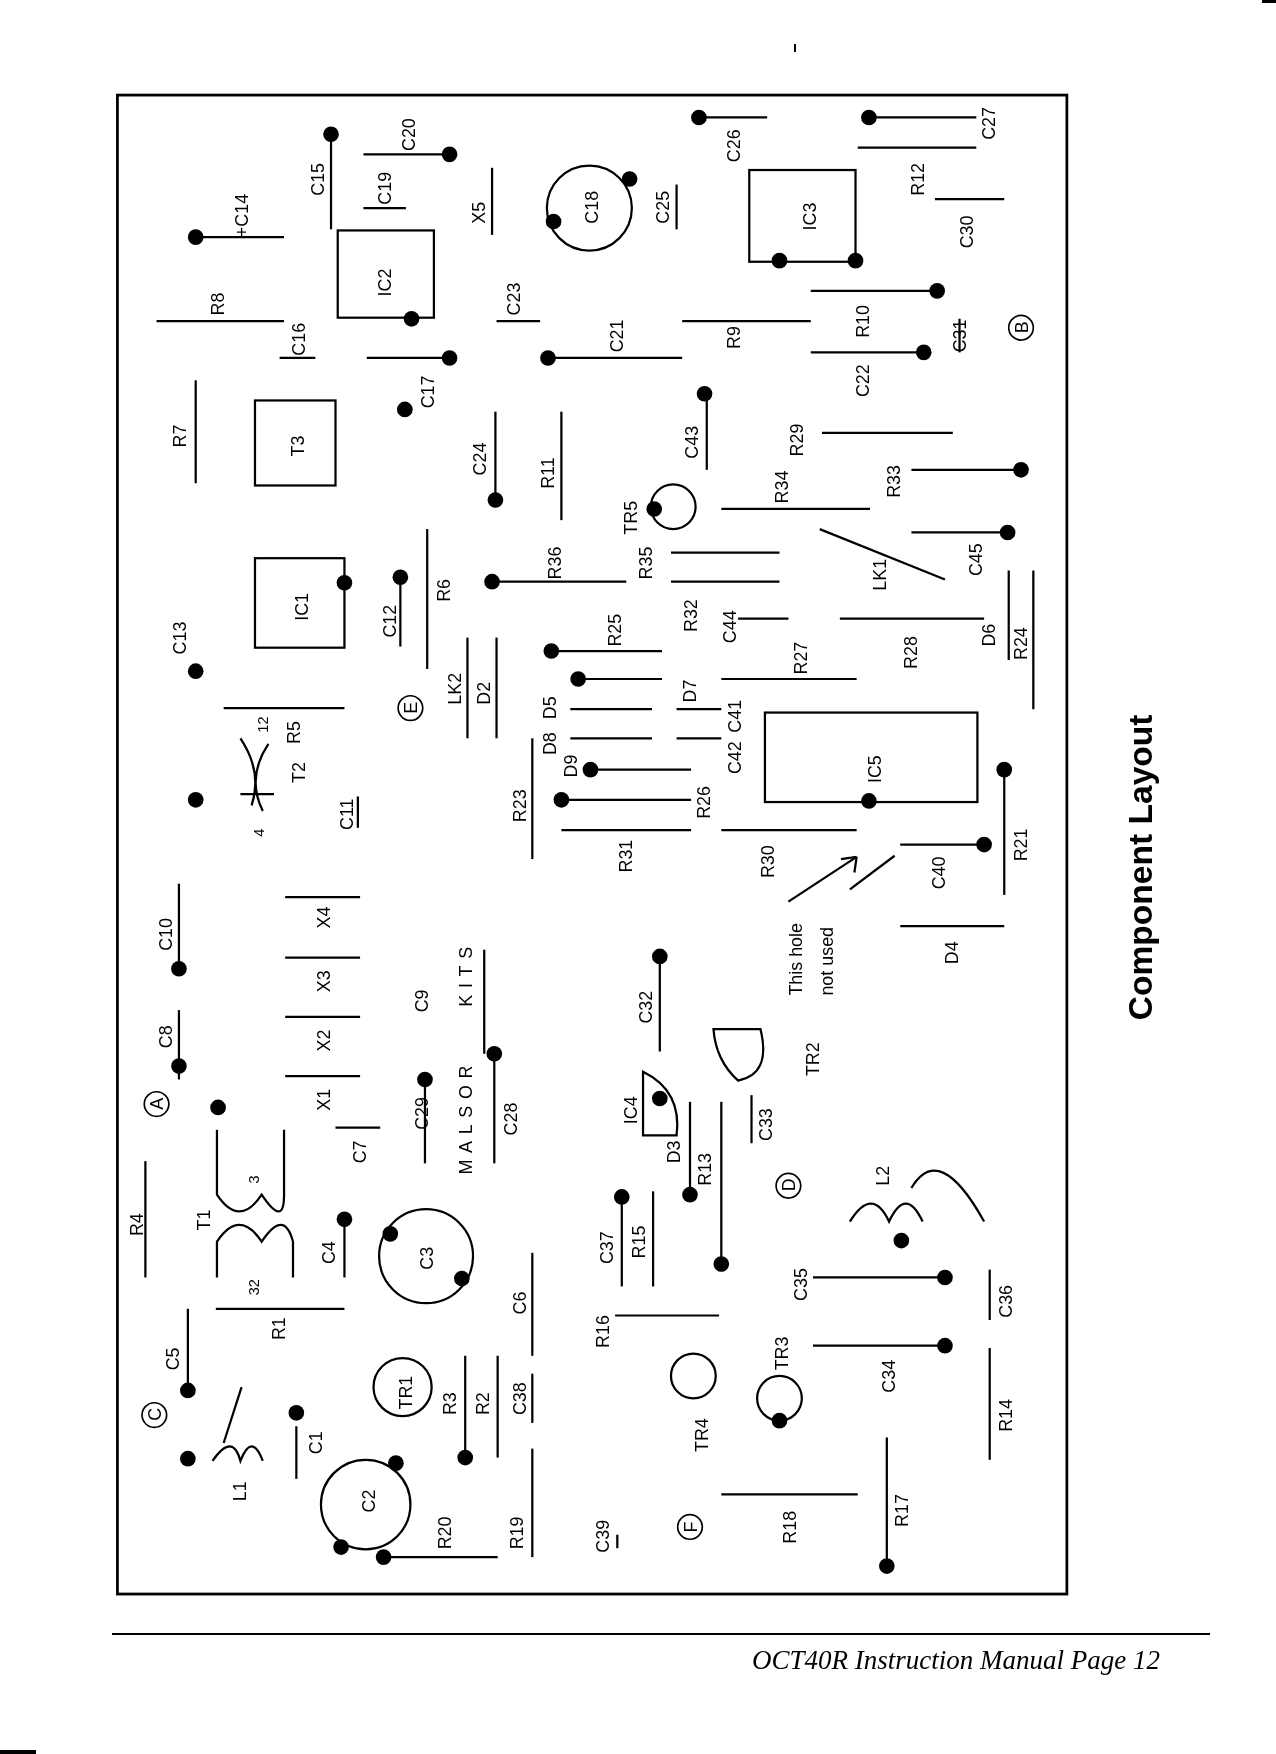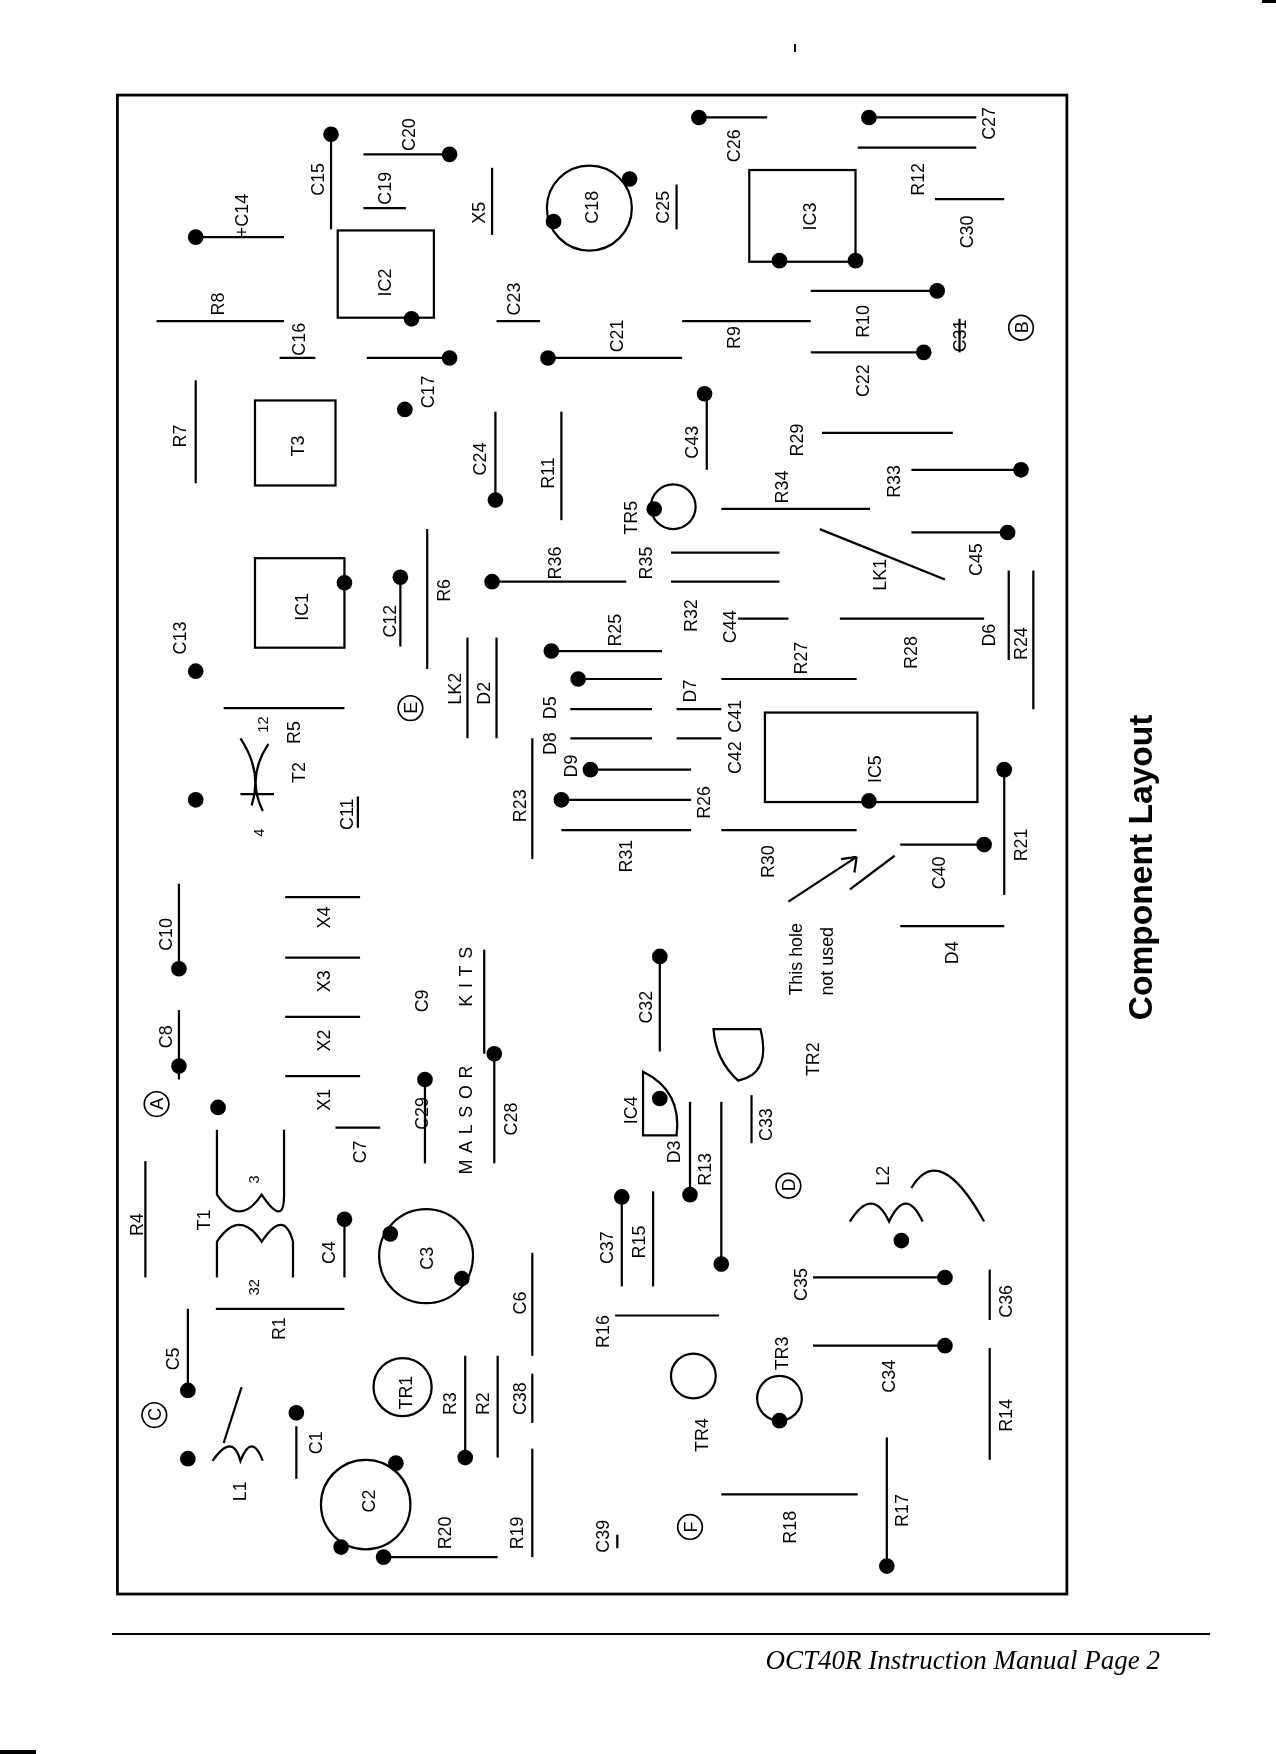--- a/index.html
+++ b/index.html
@@ -351,13 +351,13 @@
     <text transform="translate(422,900) rotate(-90)">KITS</text>
   </g>
   <g class="lbl">
     <text transform="translate(717,890) rotate(-90)">This hole</text>
     <text transform="translate(745,890) rotate(-90)">not used</text>
   </g>
   <text class="title" transform="translate(1030,912) rotate(-90)">Component Layout</text>
 </svg>
 
 <div class="rule"></div>
-<div class="footer">OCT40R  Instruction Manual  Page 2</div>
+<div class="footer">OCT40R  Instruction Manual  Page 12</div>
 
 </body></html>

